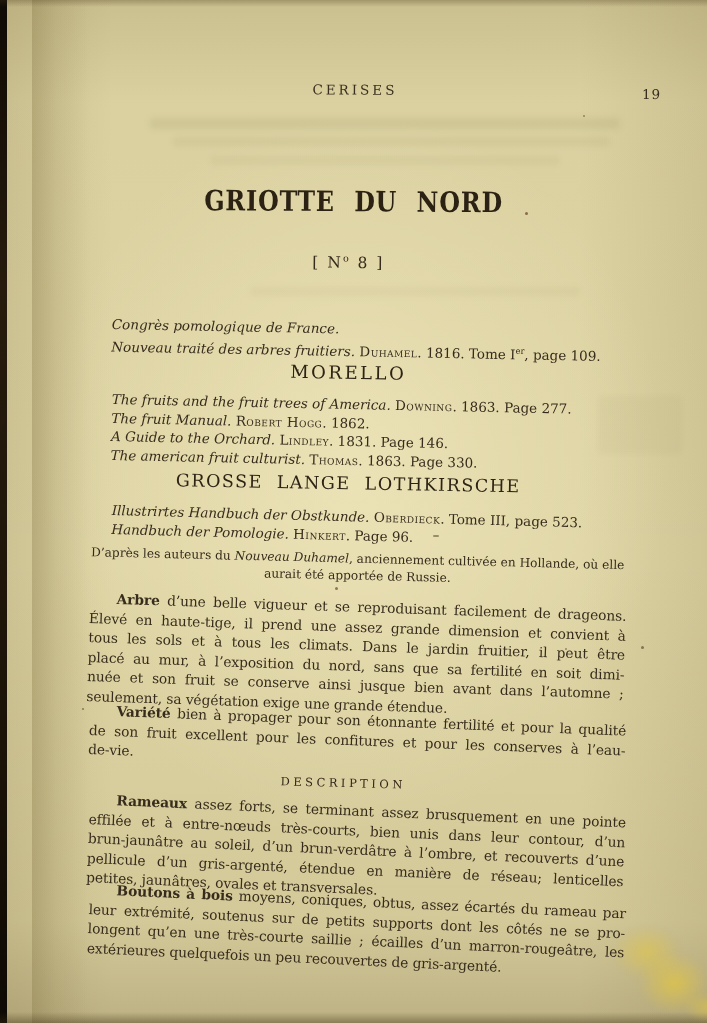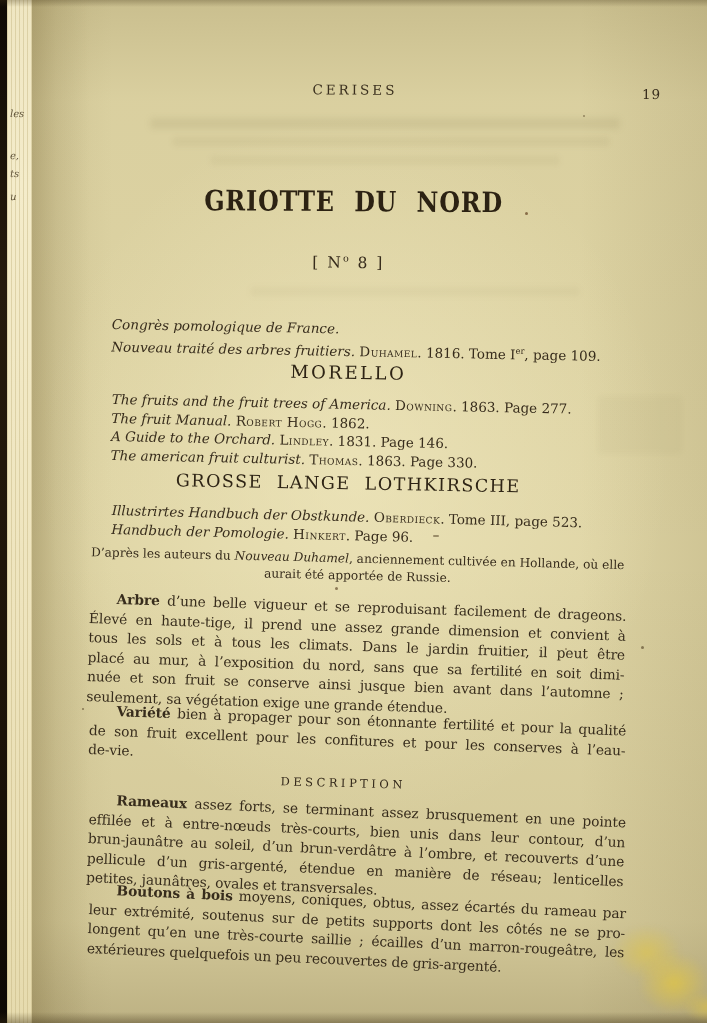--- a/index.html
+++ b/index.html
@@ -84,26 +84,20 @@
   .pv{top:701px;transform:rotate(2.2deg);}
   .pr{top:790px;transform:rotate(2.5deg);}
   .pb{top:880px;transform:rotate(2.6deg);}
 </style>
 </head>
 <body>
 
 <div class="page">
 
   <div class="edge-black"></div>
-  <div class="fore-edge">
-    <span class="edge-frag f1">les</span>
-    <span class="edge-frag f2">e,</span>
-    <span class="edge-frag f3">ts</span>
-    <span class="edge-frag f4">u</span>
-  </div>
   <div class="gutter-shadow"></div>
   <div class="top-shade"></div>
   <div class="bottom-shade"></div>
 
   <div class="ghost g1"></div>
   <div class="ghost g2"></div>
   <div class="ghost g3"></div>
   <div class="ghost g4"></div>
   <div class="ghost g5"></div>
   <div class="stain s1"></div>

